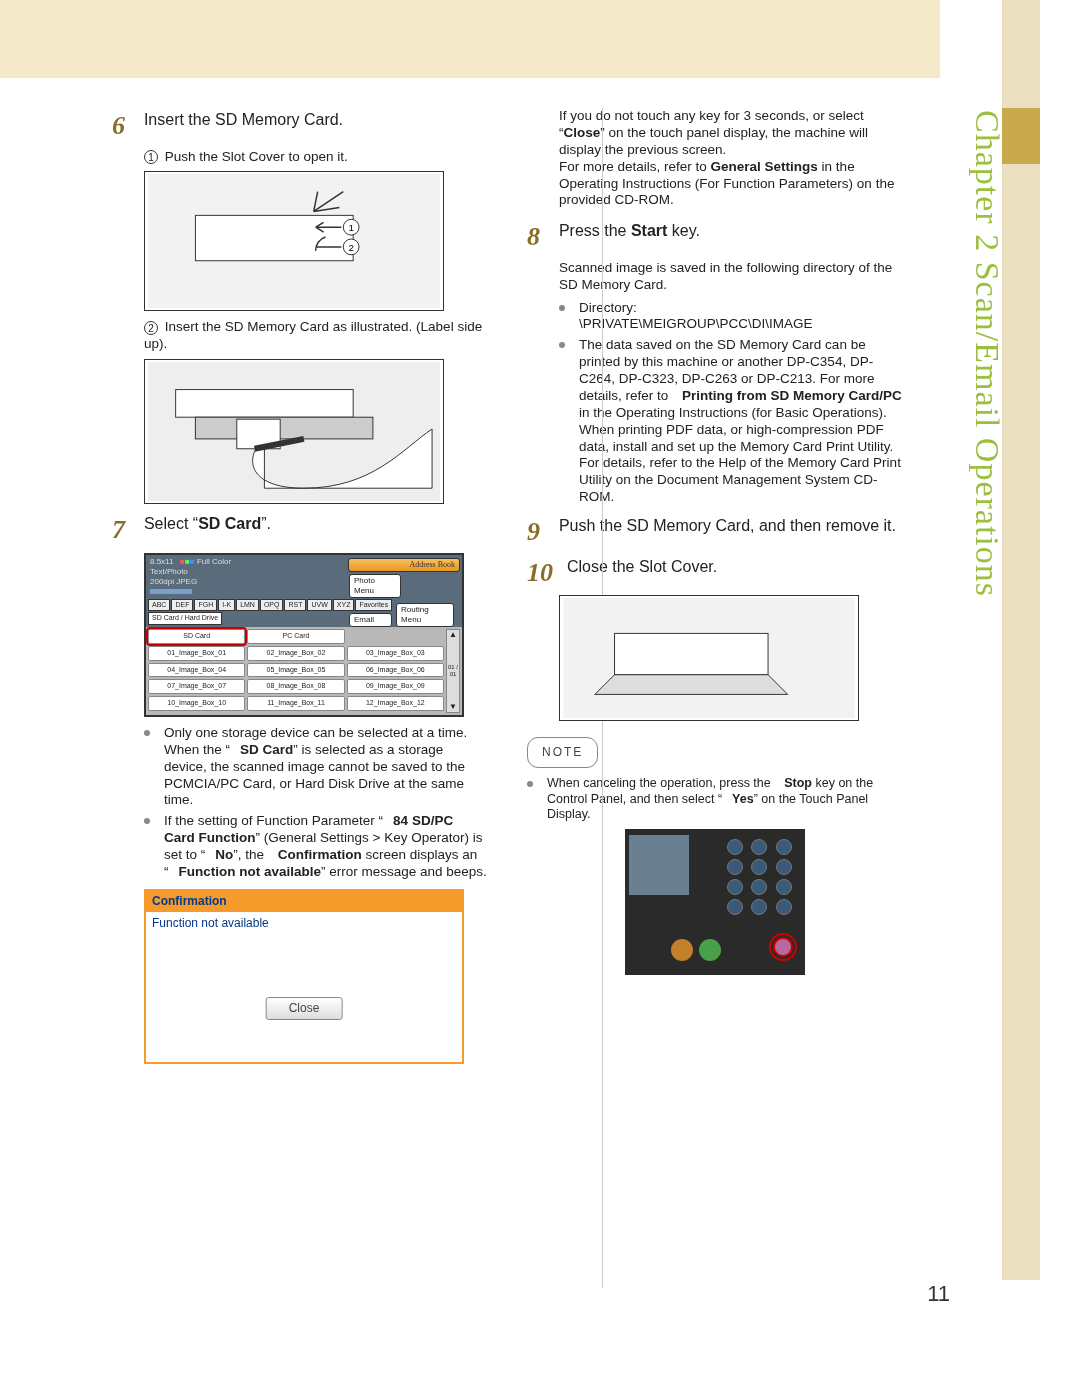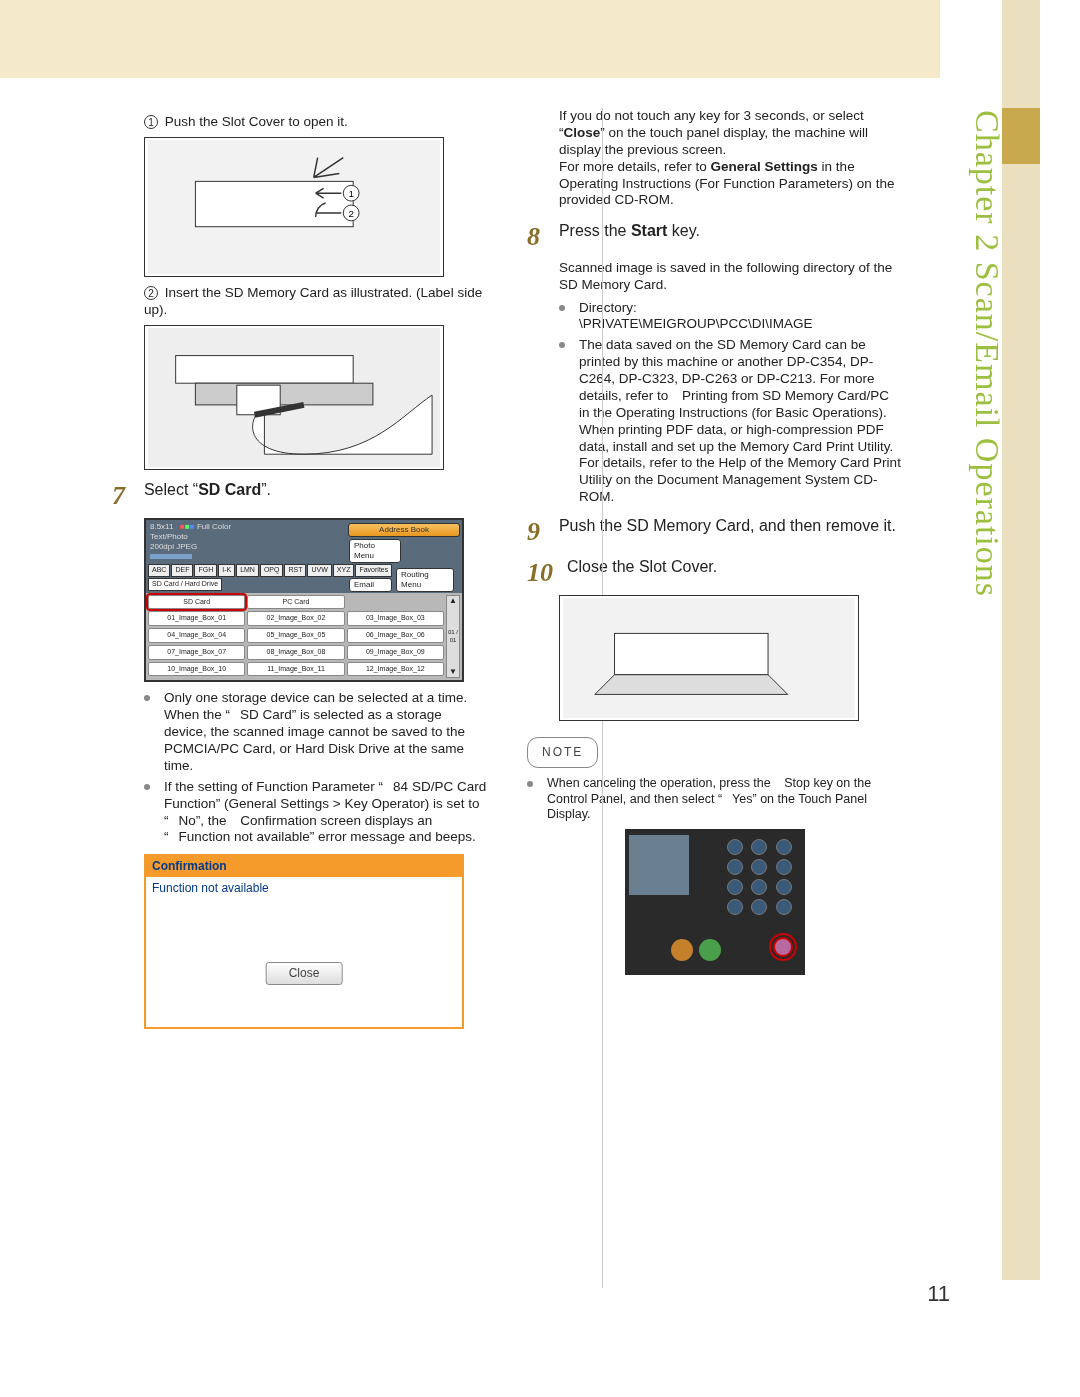--- a/index.html
+++ b/index.html
@@ -116,21 +116,21 @@
     font-size: 11px;
     position: relative;
     overflow: hidden;
   }
   .fig1 { width: 300px; height: 140px; }
   .fig2 { width: 300px; height: 145px; }
   .fig3,.fig4 { width: 300px; height: 126px; }
   .bullet-row { display: flex; gap: 14px; margin: 4px 0; font-size: 13.5px; }
   .bullet-dot { width: 6px; height: 6px; background: #888; border-radius: 50%; margin-top: 5px; flex: none; }
   .bullet-text { flex: 1; }
-  .bullet-text b { font-weight: normal; padding-left: 10px; }
+  .bullet-text b { font-weight: bold; padding-left: 10px; }
   
   .tscreen {
     width: 320px;
     border: 2px solid #333;
     background: #ef4444;
     font-size: 9px;
     margin: 6px 0 8px 0;
   }
   .ts-head {
     height: 42px;
@@ -150,21 +150,22 @@
   .ts-btn-o {
     background: linear-gradient(#f8c060,#e89820);
     border: 1px solid #333;
     border-radius: 3px;
     color: #333;
     font-size: 8px;
     padding: 1px 4px;
     margin: 1px 0;
     display: block;
     width: 100%;
-    text-align: center;
+    text-align: right;
+    font-family: Liberation Serif, serif;
   }
   .ts-btn-w {
     background: #fff;
     border: 1px solid #333;
     border-radius: 3px;
     font-size: 8px;
     padding: 1px 4px;
     margin: 1px 1px;
     display: inline-block;
   }
@@ -286,20 +287,24 @@
 <div class="side-marker"></div>
 <div class="side-tab-inner">
   <span class="side-text">Chapter 2    Scan/Email Operations</span>
 </div>
 
 <div class="content">
   <div class="divider"></div>
 
   <div class="col left">
 
+    <div class="step-line">
+      <span class="step">6</span>
+      <span class="step-title">Insert the SD Memory Card.</span>
+    </div>
     <div class="step-body">
       <div class="sub">
         <span class="circ-num">1</span>
         <span>Push the Slot Cover to open it.</span>
       </div>
       <div class="figure fig1">
         <div class="lineart">
           <svg viewBox="0 0 300 140">
             <rect x="2" y="2" width="296" height="136" fill="#f2f2f2" stroke="none"></rect>
             <rect x="50" y="44" width="160" height="46" fill="#fff" stroke="#333" stroke-width="1"></rect>

